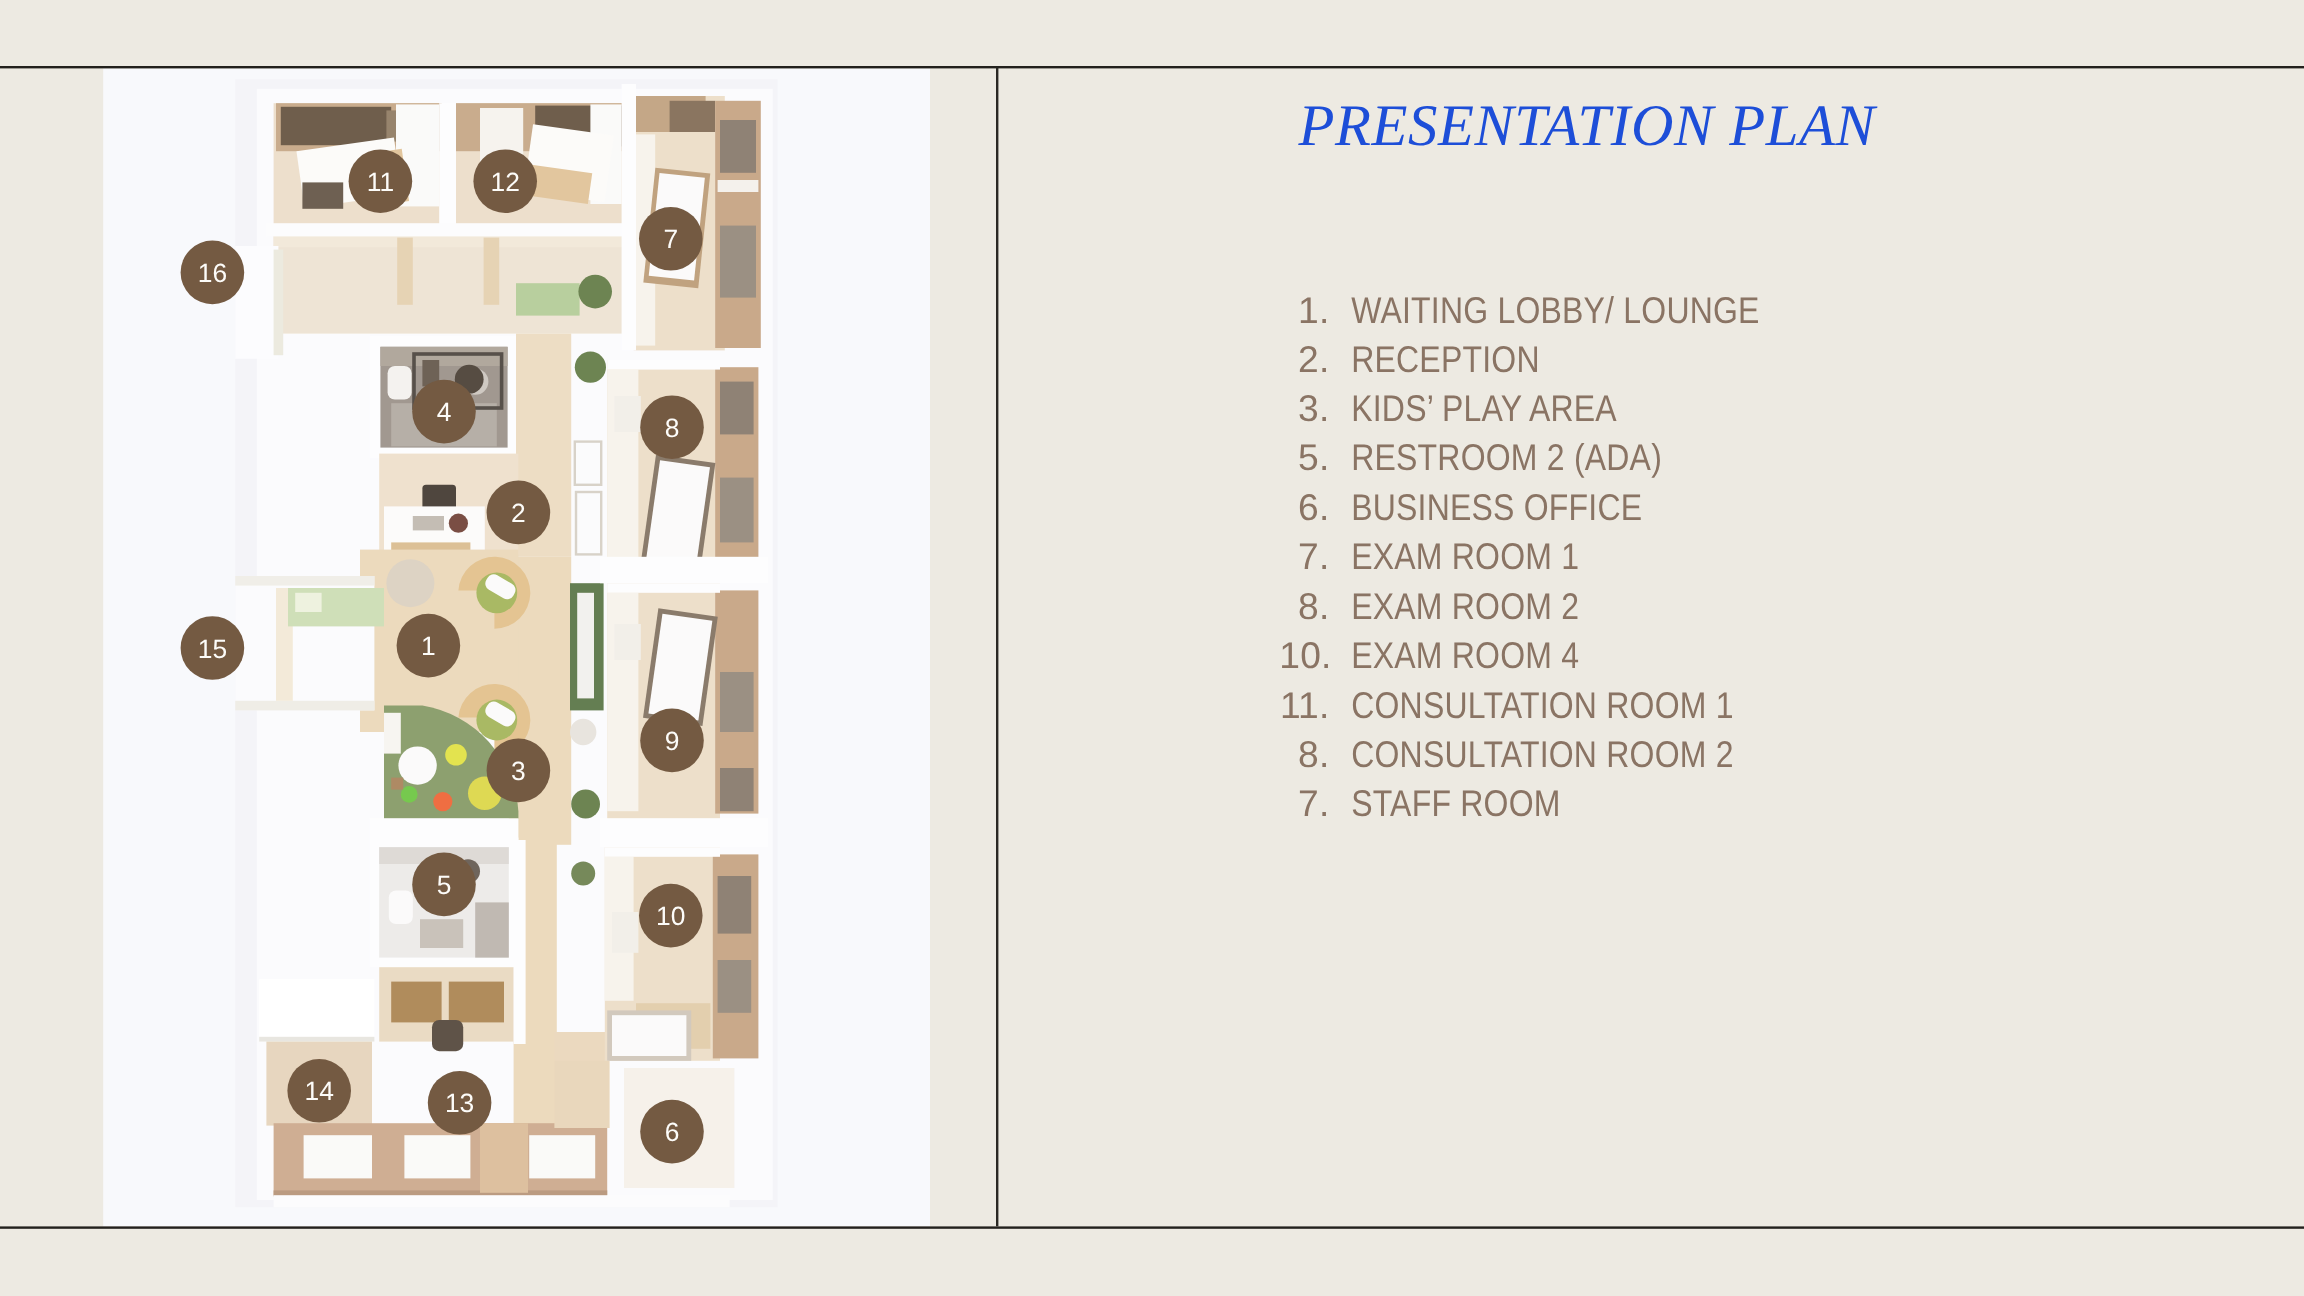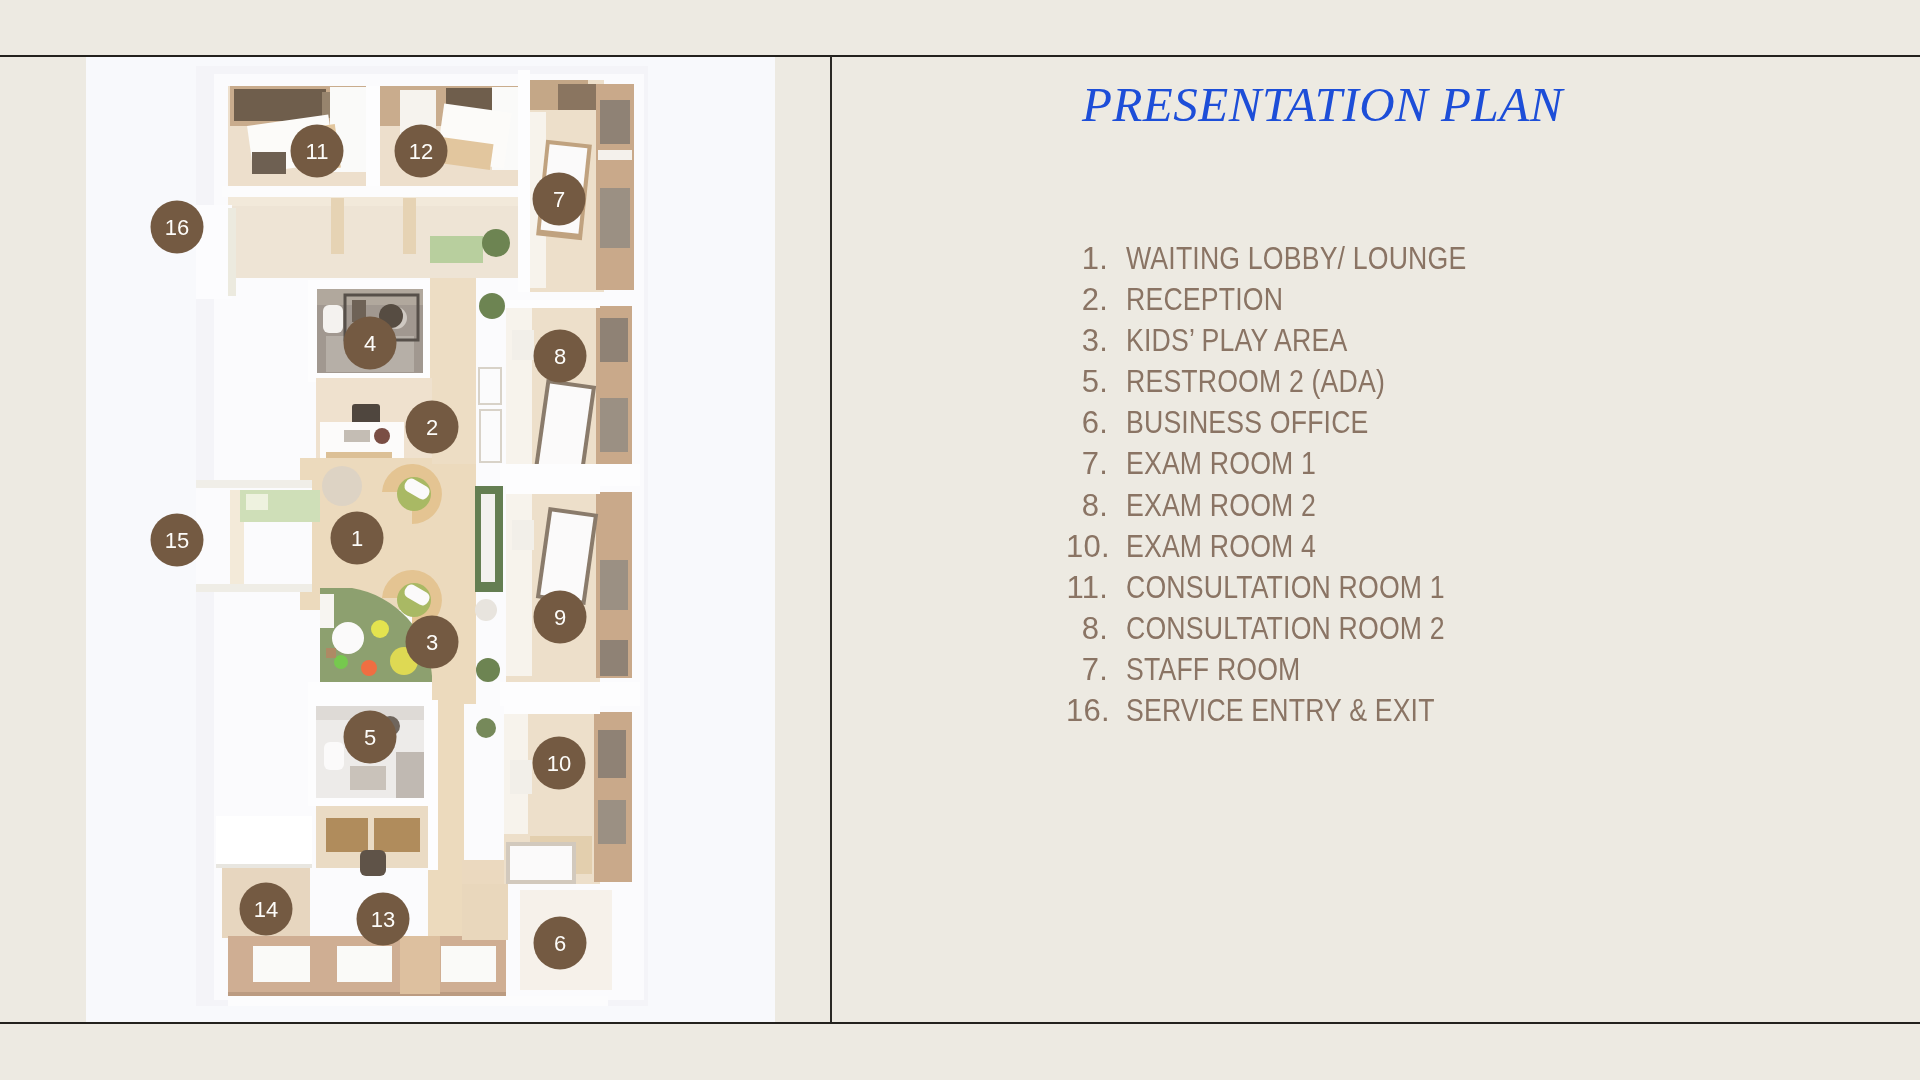--- a/index.html
+++ b/index.html
@@ -385,14 +385,13 @@
   <div class="row"><span class="num">2.</span><span class="itx">RECEPTION</span></div>
   <div class="row"><span class="num">3.</span><span class="itx">KIDS’ PLAY AREA</span></div>
   <div class="row"><span class="num">5.</span><span class="itx">RESTROOM 2 (ADA)</span></div>
   <div class="row"><span class="num">6.</span><span class="itx">BUSINESS OFFICE</span></div>
   <div class="row"><span class="num">7.</span><span class="itx">EXAM ROOM 1</span></div>
   <div class="row"><span class="num">8.</span><span class="itx">EXAM ROOM 2</span></div>
   <div class="row"><span class="num">10.</span><span class="itx">EXAM ROOM 4</span></div>
   <div class="row"><span class="num">11.</span><span class="itx">CONSULTATION ROOM 1</span></div>
   <div class="row"><span class="num">8.</span><span class="itx">CONSULTATION ROOM 2</span></div>
   <div class="row"><span class="num">7.</span><span class="itx">STAFF ROOM</span></div>
-  <div class="row"><span class="num">16.</span><span class="itx">SERVICE ENTRY &amp; EXIT</span></div>
 </div>
 
 </body></html>

